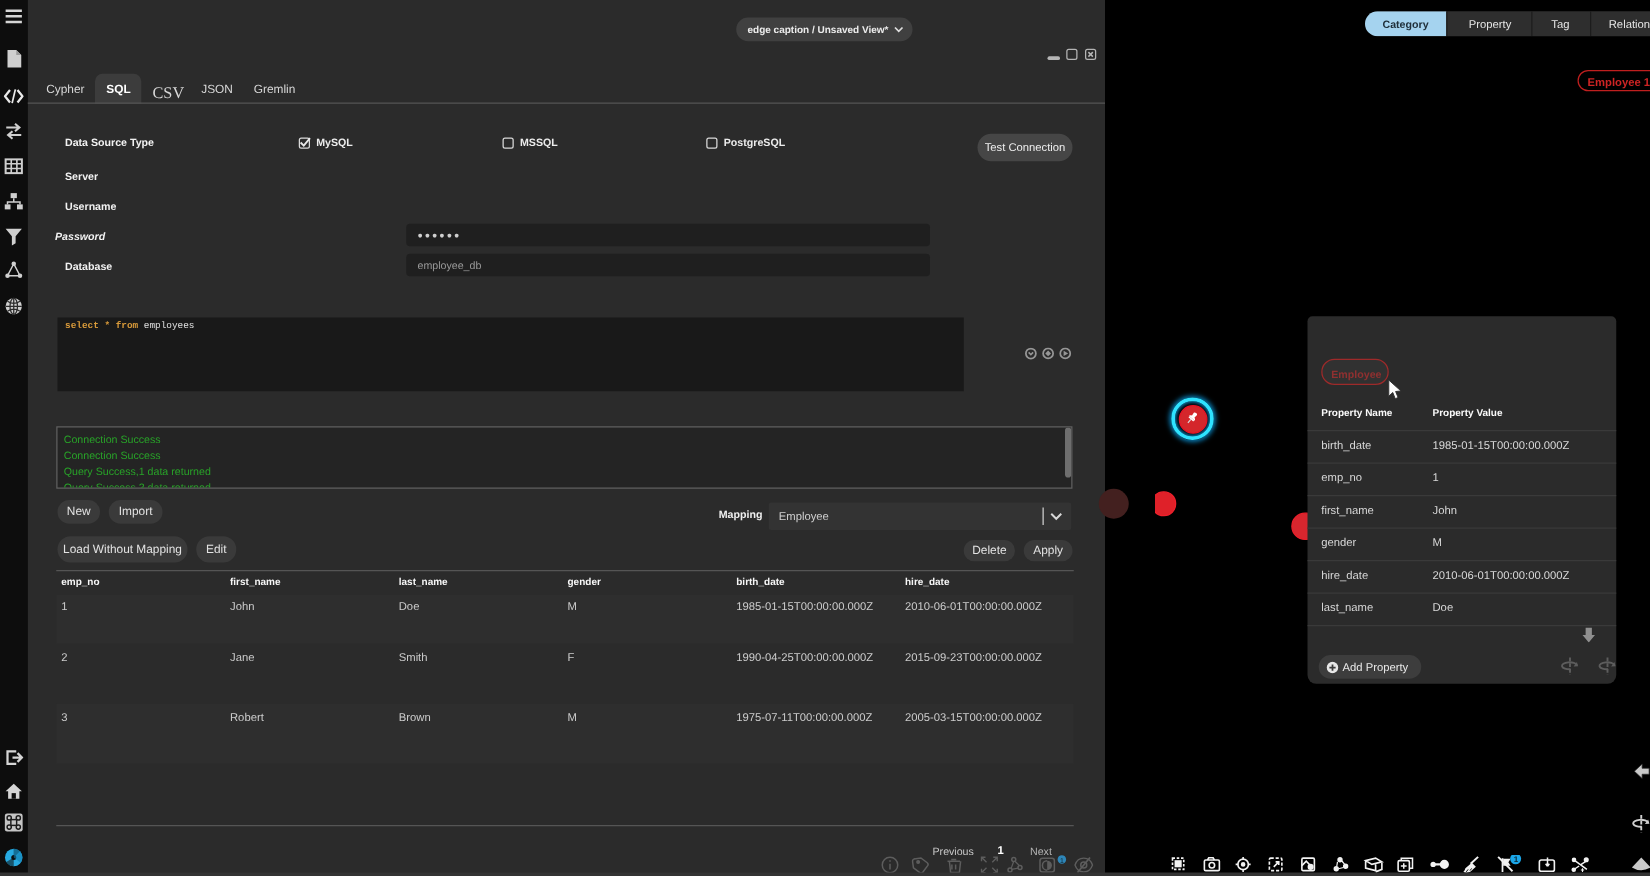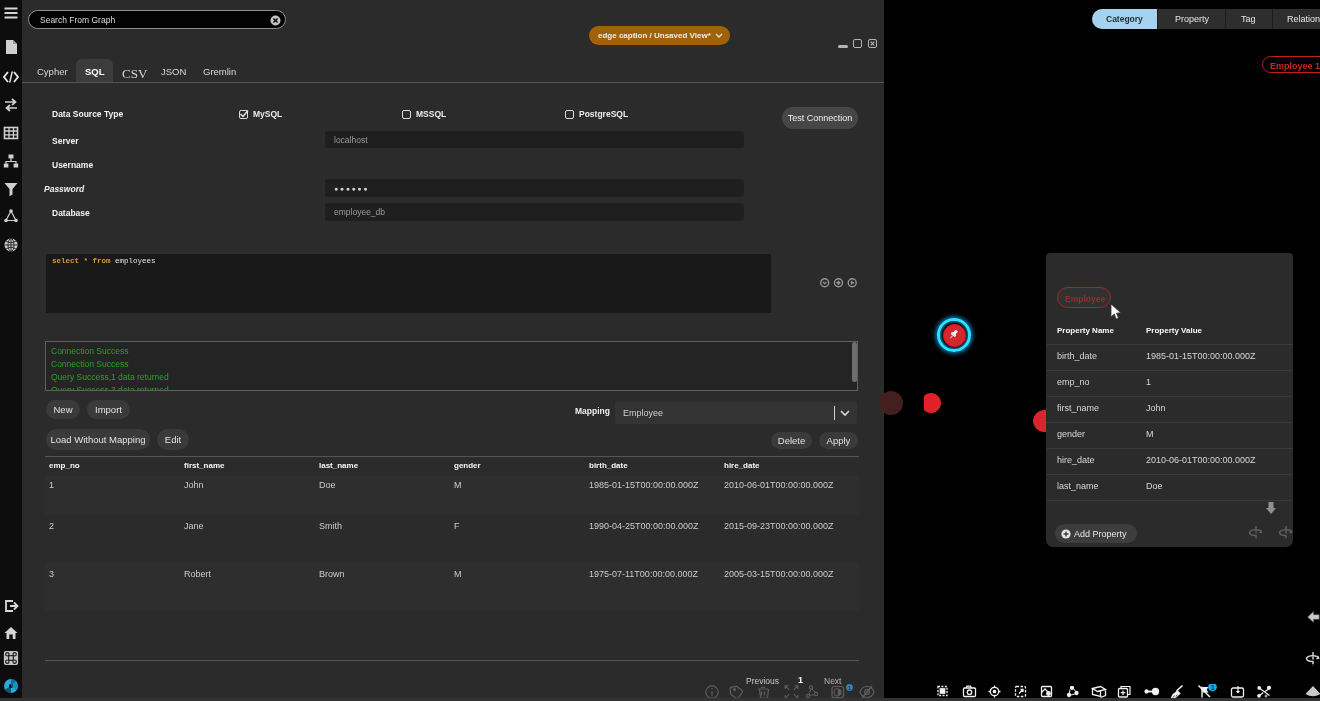--- a/index.html
+++ b/index.html
@@ -99,28 +99,21 @@
         </g>
       </svg>
     <svg class="sic" style="top:678px;" viewBox="0 0 16 16">
         <circle cx="8" cy="8" r="7" fill="#27aae1"></circle>
         <circle cx="8" cy="8" r="2" fill="#0d0d0d"></circle>
         <path d="M8 1a7 7 0 014.9 2L8 8z M8 15a7 7 0 01-6-3.5L8 8z" fill="#0d0d0d" opacity="0.55"></path>
         <path d="M8 8l5.5 4.2A7 7 0 008 1z" fill="#1280b3" opacity="0.6"></path>
       </svg>
   </div>
 
-  <div class="abs" style="left:28px; top:10px; width:258px; height:19px; background:#030303; border:1px solid #8f8f8f; border-radius:10px; z-index:5;">
-    <span style="position:absolute; left:11px; top:4px; font-size:8.5px; color:#dcdcdc;">Search From Graph</span>
-    <svg style="position:absolute; right:4px; top:4px;" width="11" height="11" viewBox="0 0 11 11">
-        <circle cx="5.5" cy="5.5" r="5" fill="#c4c4c4"></circle>
-        <path d="M3.4 3.4l4.2 4.2M7.6 3.4l-4.2 4.2" stroke="#030303" stroke-width="1.4"></path>
-      </svg>
-  </div>
-  <div class="abs" style="left:589px; top:26px; width:141px; height:19px; background:#a16207; border-radius:10px; z-index:5;">
+  <div class="abs" style="left:589px; top:14px; width:141px; height:19px; background:#404040; border-radius:10px; z-index:5;">
     <span style="position:absolute; left:9px; top:5px; font-size:8px; font-weight:bold; color:#ececec;">edge caption / Unsaved View*</span>
     <svg style="position:absolute; right:7px; top:7px;" width="8" height="6" viewBox="0 0 8 6">
         <path d="M1 1l3 3 3-3" fill="none" stroke="#ddd" stroke-width="1.4"></path>
       </svg>
   </div>
 
   <div class="abs" style="left:838px; top:45px; width:10px; height:3px; background:#b5b5b5; border-radius:1.5px; z-index:5;"></div>
   <div class="abs" style="left:853px; top:39px; width:9px; height:9px; border:1.5px solid #b5b5b5; border-radius:2px; z-index:5;"></div>
   <div class="abs" style="left:868px; top:39px; width:9px; height:9px; border:1.5px solid #b5b5b5; border-radius:2px; z-index:5;">
     <svg style="position:absolute;left:0.5px;top:0.5px;" width="5" height="5" viewBox="0 0 5 5">
@@ -146,21 +139,20 @@
     <svg style="position:absolute;left:-1px;top:-2px;" width="10" height="10" viewBox="0 0 10 10">
         <path d="M1.5 5l2.5 2.5L9 1.5" fill="none" stroke="#e8e8e8" stroke-width="1.5"></path>
       </svg>
   </div>
   <span class="cbl" style="left:253px; top:109px; z-index:5;">MySQL</span>
   <div class="cb" style="left:402px; top:110px; z-index:5;"></div>
   <span class="cbl" style="left:416px; top:109px; z-index:5;">MSSQL</span>
   <div class="cb" style="left:565px; top:110px; z-index:5;"></div>
   <span class="cbl" style="left:579px; top:109px; z-index:5;">PostgreSQL</span>
 
-  <div class="inp" style="top:131px; height:17px; z-index:5;">localhost</div>
   <div class="inp" style="top:179px; height:18px; color:#cfcfcf; font-size:7px; letter-spacing:1.6px; z-index:5;">●●●●●●</div>
   <div class="inp" style="top:203px; height:18px; z-index:5;">employee_db</div>
   <div class="pill" style="left:782px; top:107px; width:76px; height:22px; background:#464646; border-radius:11px; font-size:9px; color:#f0f0f0; z-index:5; white-space:nowrap;">Test Connection</div>
 
   <div class="abs" style="left:46px; top:254px; width:725px; height:59px; background:#191919; z-index:5;">
     <span style="position:absolute; left:6px; top:3px; font-family:'Liberation Mono',monospace; font-size:7.5px; color:#e0e0e0;"><b style="color:#d89a3a; font-weight:bold;">select</b> <b style="color:#d89a3a;">*</b> <b style="color:#d89a3a; font-weight:bold;">from</b> employees</span>
   </div>
 
   <svg class="abs" style="left:820px; top:278px; z-index:5;" width="37" height="10" viewBox="0 0 37 10">
     <circle cx="4.7" cy="4.8" r="4" fill="none" stroke="#969696" stroke-width="1.4"></circle>

